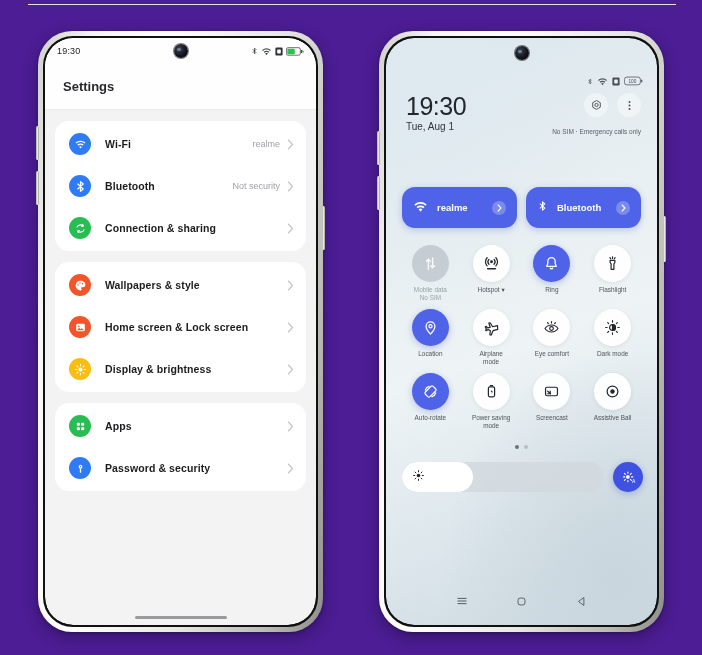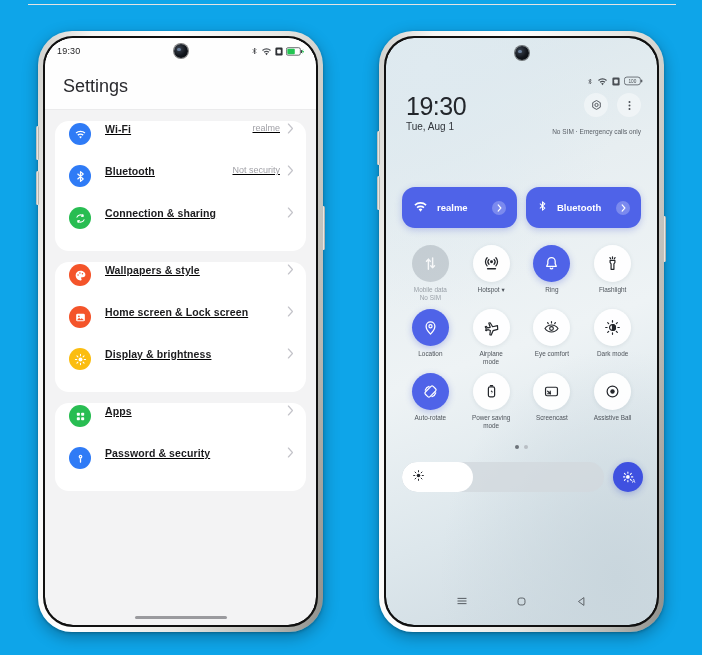--- a/index.html
+++ b/index.html
@@ -2,21 +2,21 @@
 <html><head>
 <meta charset="utf-8">
 <style>
   * { box-sizing: border-box; margin: 0; padding: 0; }
   html, body {
     width: 702px; height: 655px;
     background: #ffffff;
     font-family: "Liberation Sans", sans-serif;
     overflow: hidden;
   }
-  #page { position: relative; width: 702px; height: 655px; background: #0ea5e9; }
+  #page { position: relative; width: 702px; height: 655px; background: #4c1d95; }
 
   .top-rule {
     position: absolute; left: 28px; top: 4px; width: 648px; height: 1px;
     background: #e3e3e3;
   }
 
   
   .phone {
     position: absolute;
     border-radius: 34px;
@@ -59,31 +59,30 @@
   }
   .p1-time { font-size: 9px; color: #1d1d1f; font-weight: 400; letter-spacing: .2px;}
   .p1-sb-right { margin-left: auto; display: flex; align-items: center; gap: 3px; }
 
   .p1-header {
     position: absolute; left: 0; top: 26px; width: 100%; height: 46px;
     background: #fefefe; display: flex; align-items: center;
     padding-left: 18px;
     border-bottom: 1px solid #ebebec;
   }
-  .p1-title { font-size: 18px; color: #2a2a2e; font-weight: 400; }
+  .p1-title { font-size: 13px; color: #2a2a2e; font-weight: 700; }
 
   .p1-list { position: absolute; left: 0; top: 72px; right: 0; bottom: 0; padding: 0 10px; }
   .card {
     background: #ffffff; border-radius: 14px; margin-top: 11px;
     padding: 2px 0; overflow: hidden;
   }
   .row {
-    display: flex; align-items: flex-start; height: 42px; padding: 0 12px 0 14px;
+    display: flex; align-items: center; height: 42px; padding: 0 12px 0 14px;
     position: relative;
-    text-decoration: underline;
   }
   .row-ico {
     width: 22px; height: 22px; border-radius: 50%;
     display: flex; align-items: center; justify-content: center; flex: none;
     color: #fff;
   }
   .row-ico svg { width: 13px; height: 13px; display: block; }
   .row-label { font-size: 10.5px; color: #1c1c1e; margin-left: 14px; font-weight: 700; letter-spacing: .1px;}
   .row-val { margin-left: auto; font-size: 9px; color: #a0a0a6; }
   .chev { margin-left: 8px; color: #c4c4ca; flex: none; display:flex; }

